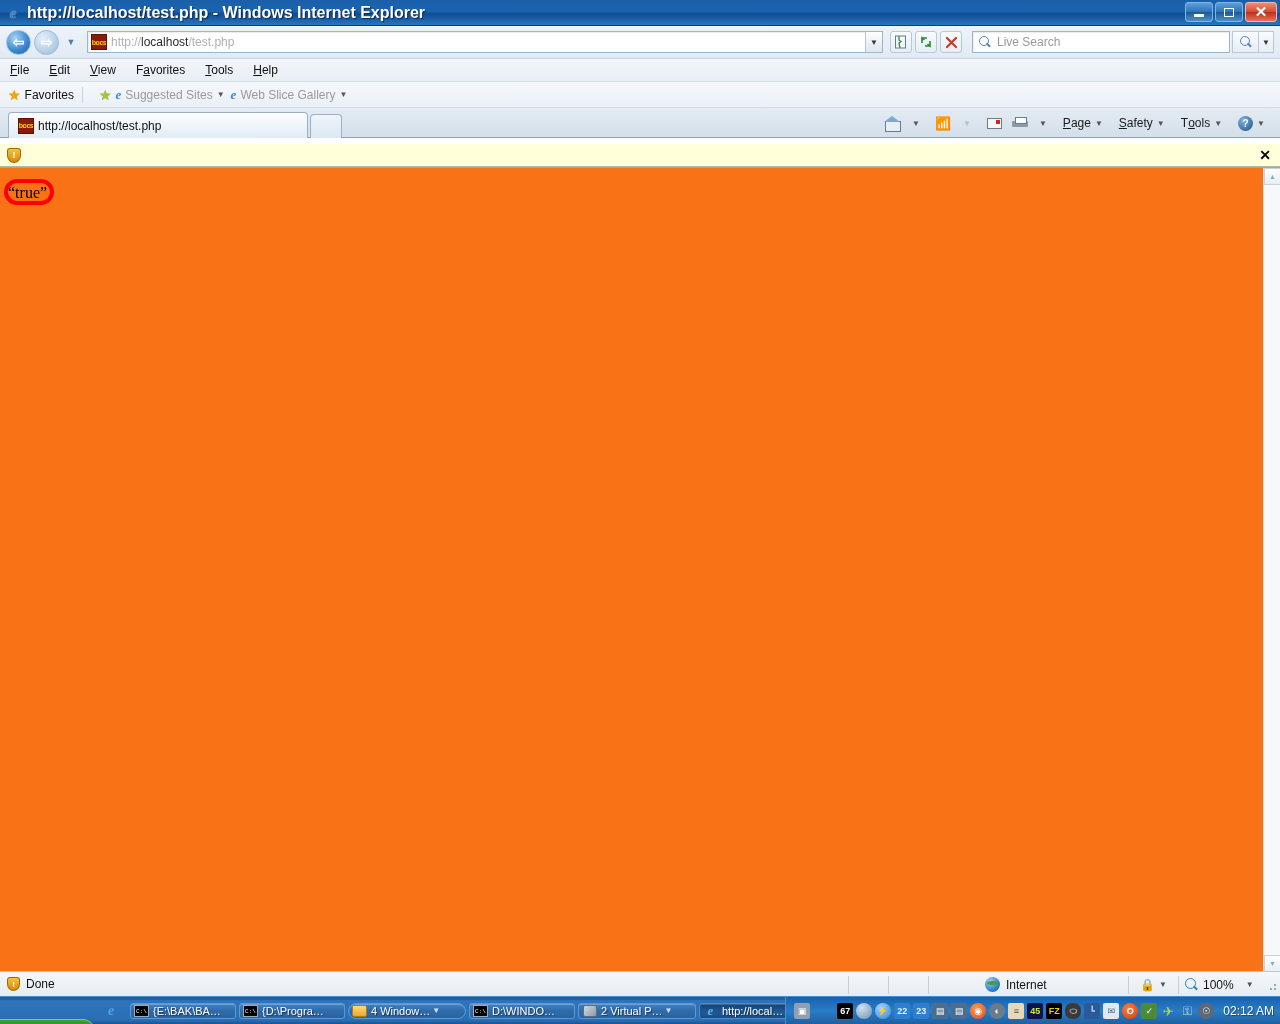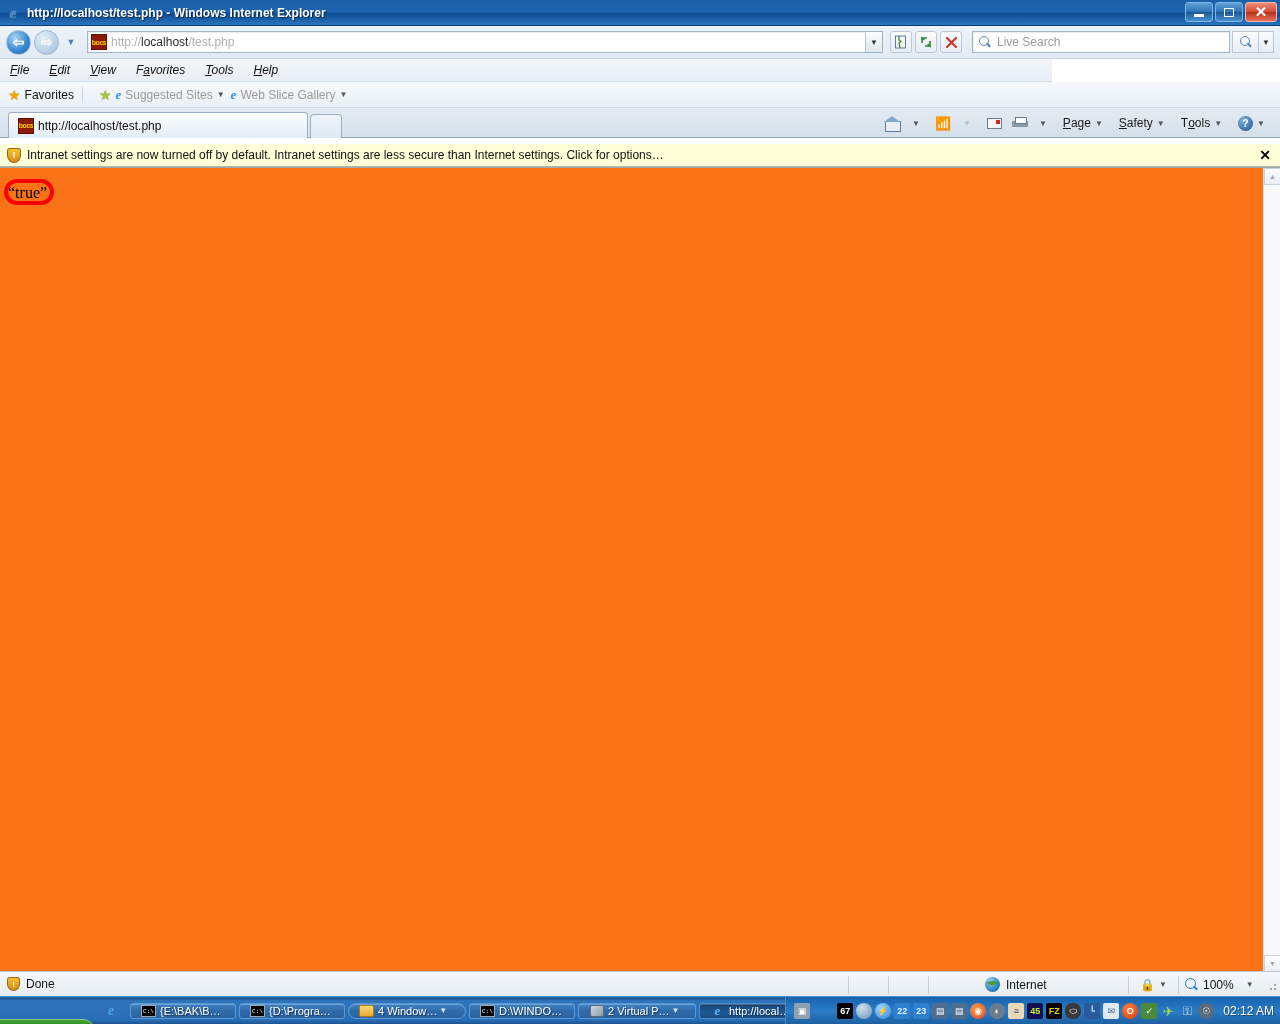--- a/index.html
+++ b/index.html
@@ -24,21 +24,21 @@
     position: relative;
   }
   .ie-glyph {
     font-family: "Liberation Serif", serif;
     font-style: italic; font-weight: bold;
     color: #2b7fd4; font-size: 15px; line-height: 16px;
     text-shadow: 0 0 1px #ffe9a0;
     display: block; text-align: center;
   }
   .titlebar-text {
-    color: #ffffff; font-size: 12px; font-weight: bold;
+    color: #ffffff; font-size: 16px; font-weight: bold;
     text-shadow: 1px 1px 1px rgba(0,0,0,0.55);
     white-space: nowrap;
   }
   .win-btns { position: absolute; right: 3px; top: 2px; display: flex; gap: 2px; }
   .win-btn {
     width: 28px; height: 20px; border-radius: 3px;
     border: 1px solid #7fb6e8;
     background: linear-gradient(to bottom, #5c9fd8 0%, #2f73b5 50%, #1d5795 51%, #4a91cf 100%);
     display: flex; align-items: center; justify-content: center;
     color: #ffffff; font-size: 11px;
@@ -134,25 +134,24 @@
   .search-go-drop {
     width: 16px; height: 22px; margin-right: 6px;
     border:1px solid #b9c8d6;
     background: linear-gradient(to bottom,#fafcfe,#e6edf4);
     display:flex; align-items:center; justify-content:center;
     font-size:8px; color:#333;
   }
 
   
   .menubar {
-    position:absolute; top:59px; left:0; width:1052px; height:23px;
+    position:absolute; top:59px; left:0; width:1280px; height:23px;
     background: linear-gradient(to bottom,#f2f6fa,#e7eef5);
     display:flex; align-items:center;
     border-bottom:1px solid #d2dce6;
-    font-style:italic;
   }
   .menu-item { padding: 0 10px; font-size:12px; color:#111; }
   .menu-item u { text-decoration: underline; }
 
   
   .favbar {
     position:absolute; top:82px; left:0; width:1280px; height:26px;
     background: linear-gradient(to bottom,#f6f9fc,#e9f0f6);
     display:flex; align-items:center;
     border-bottom:1px solid #d2dce6;
@@ -387,21 +386,21 @@
   .ql-ico {
     width:16px; height:16px; margin-right:4px;
     font-family:"Liberation Serif", serif; font-style:italic; font-weight:bold;
     color:#4aa3e0; font-size:14px; line-height:16px; text-align:center;
   }
   .tasks { display:flex; align-items:center; gap:3px; margin-left:2px; }
   .task {
     height:16px; min-width:106px; max-width:106px;
     background: linear-gradient(to bottom, #4a8fd0 0%, #3c7cbc 12%, #2f6bab 50%, #2a63a1 100%);
     border:1px solid #5b9ad6; border-radius:3px;
-    display:flex; align-items:center; padding:0 10px;
+    display:flex; align-items:center; padding:0 3px;
     box-shadow: inset 0 1px 0 rgba(255,255,255,0.2);
   }
   .task.active {
     background: linear-gradient(to bottom, #17406f 0%, #1a4a7e 20%, #205a96 60%, #1a4d82 100%);
     border:1px solid #4a8ccc;
   }
   .task-ico {
     width:15px; height:15px; margin-right:4px; flex-shrink:0;
     display:flex; align-items:center; justify-content:center;
     font-size:9px;
@@ -568,21 +567,20 @@
       <div class="cmd-item">T<u>o</u>ols<span class="caret">▼</span></div>
       <div class="cmd-item">
         <span class="help-icon">?</span>
         <span class="caret">▼</span>
       </div>
     </div>
   </div>
 
   <div class="infobar">
     <span class="shield">!</span>
-    <span class="infobar-text">Intranet settings are now turned off by default. Intranet settings are less secure than Internet settings. Click for options…</span>
     <span class="infobar-close">✕</span>
   </div>
 
   <div class="content">
     <div class="page-text">“true”</div>
     <div class="vscroll">
       <div class="vs-btn">▲</div>
       <div class="vs-btn bottom">▼</div>
     </div>
   </div>

